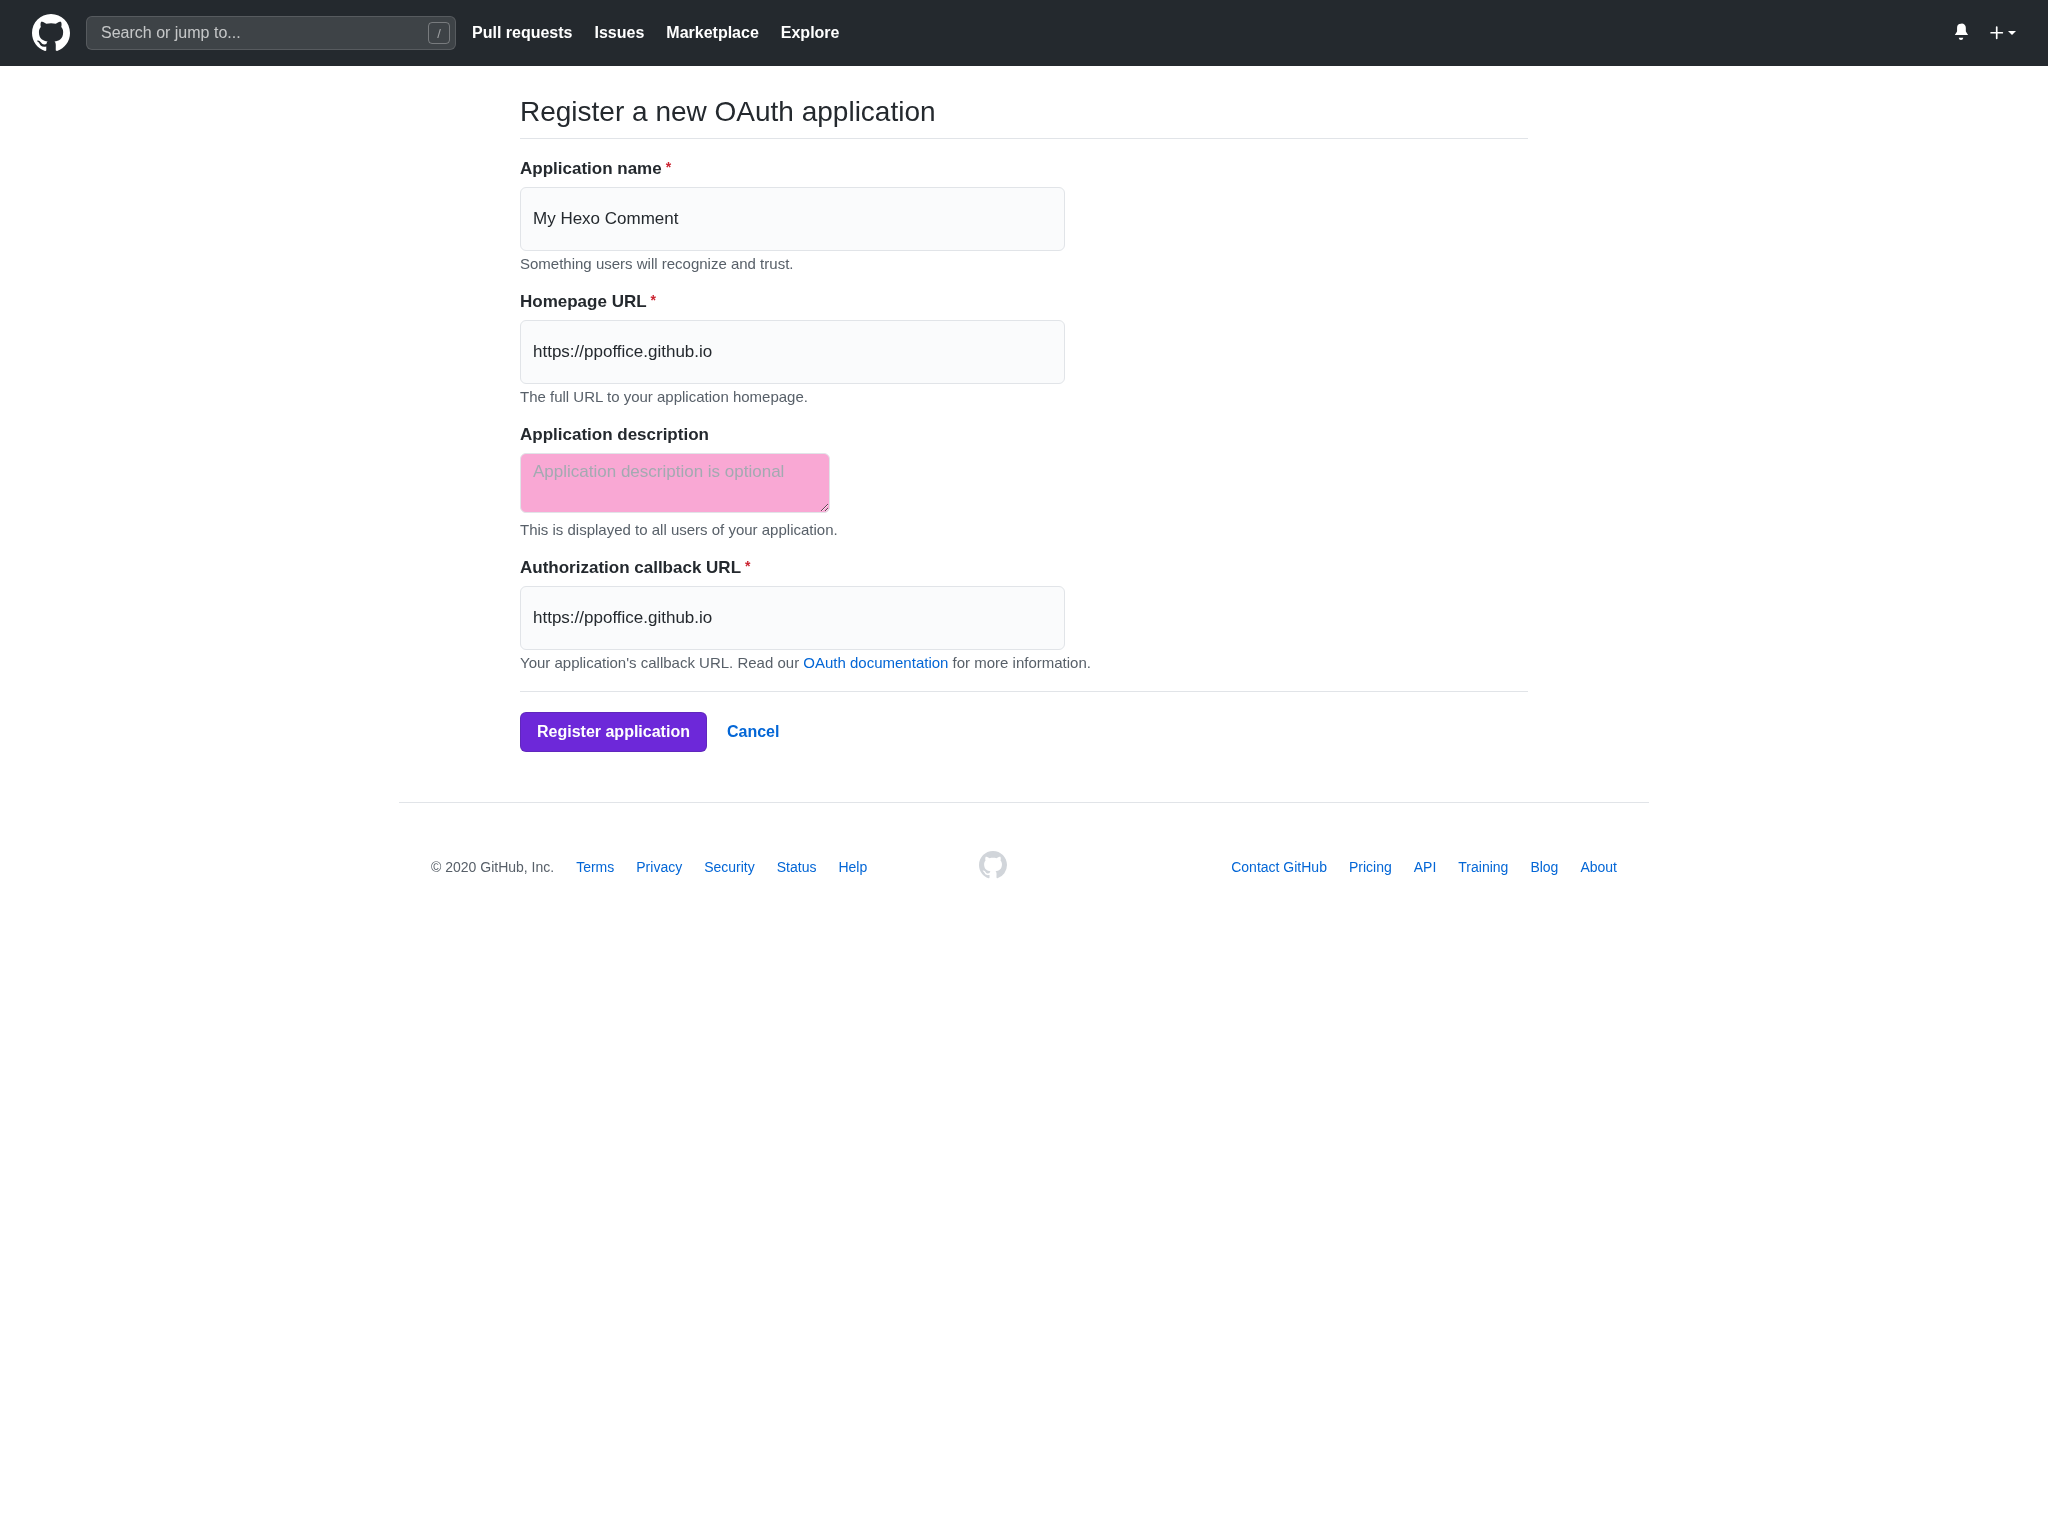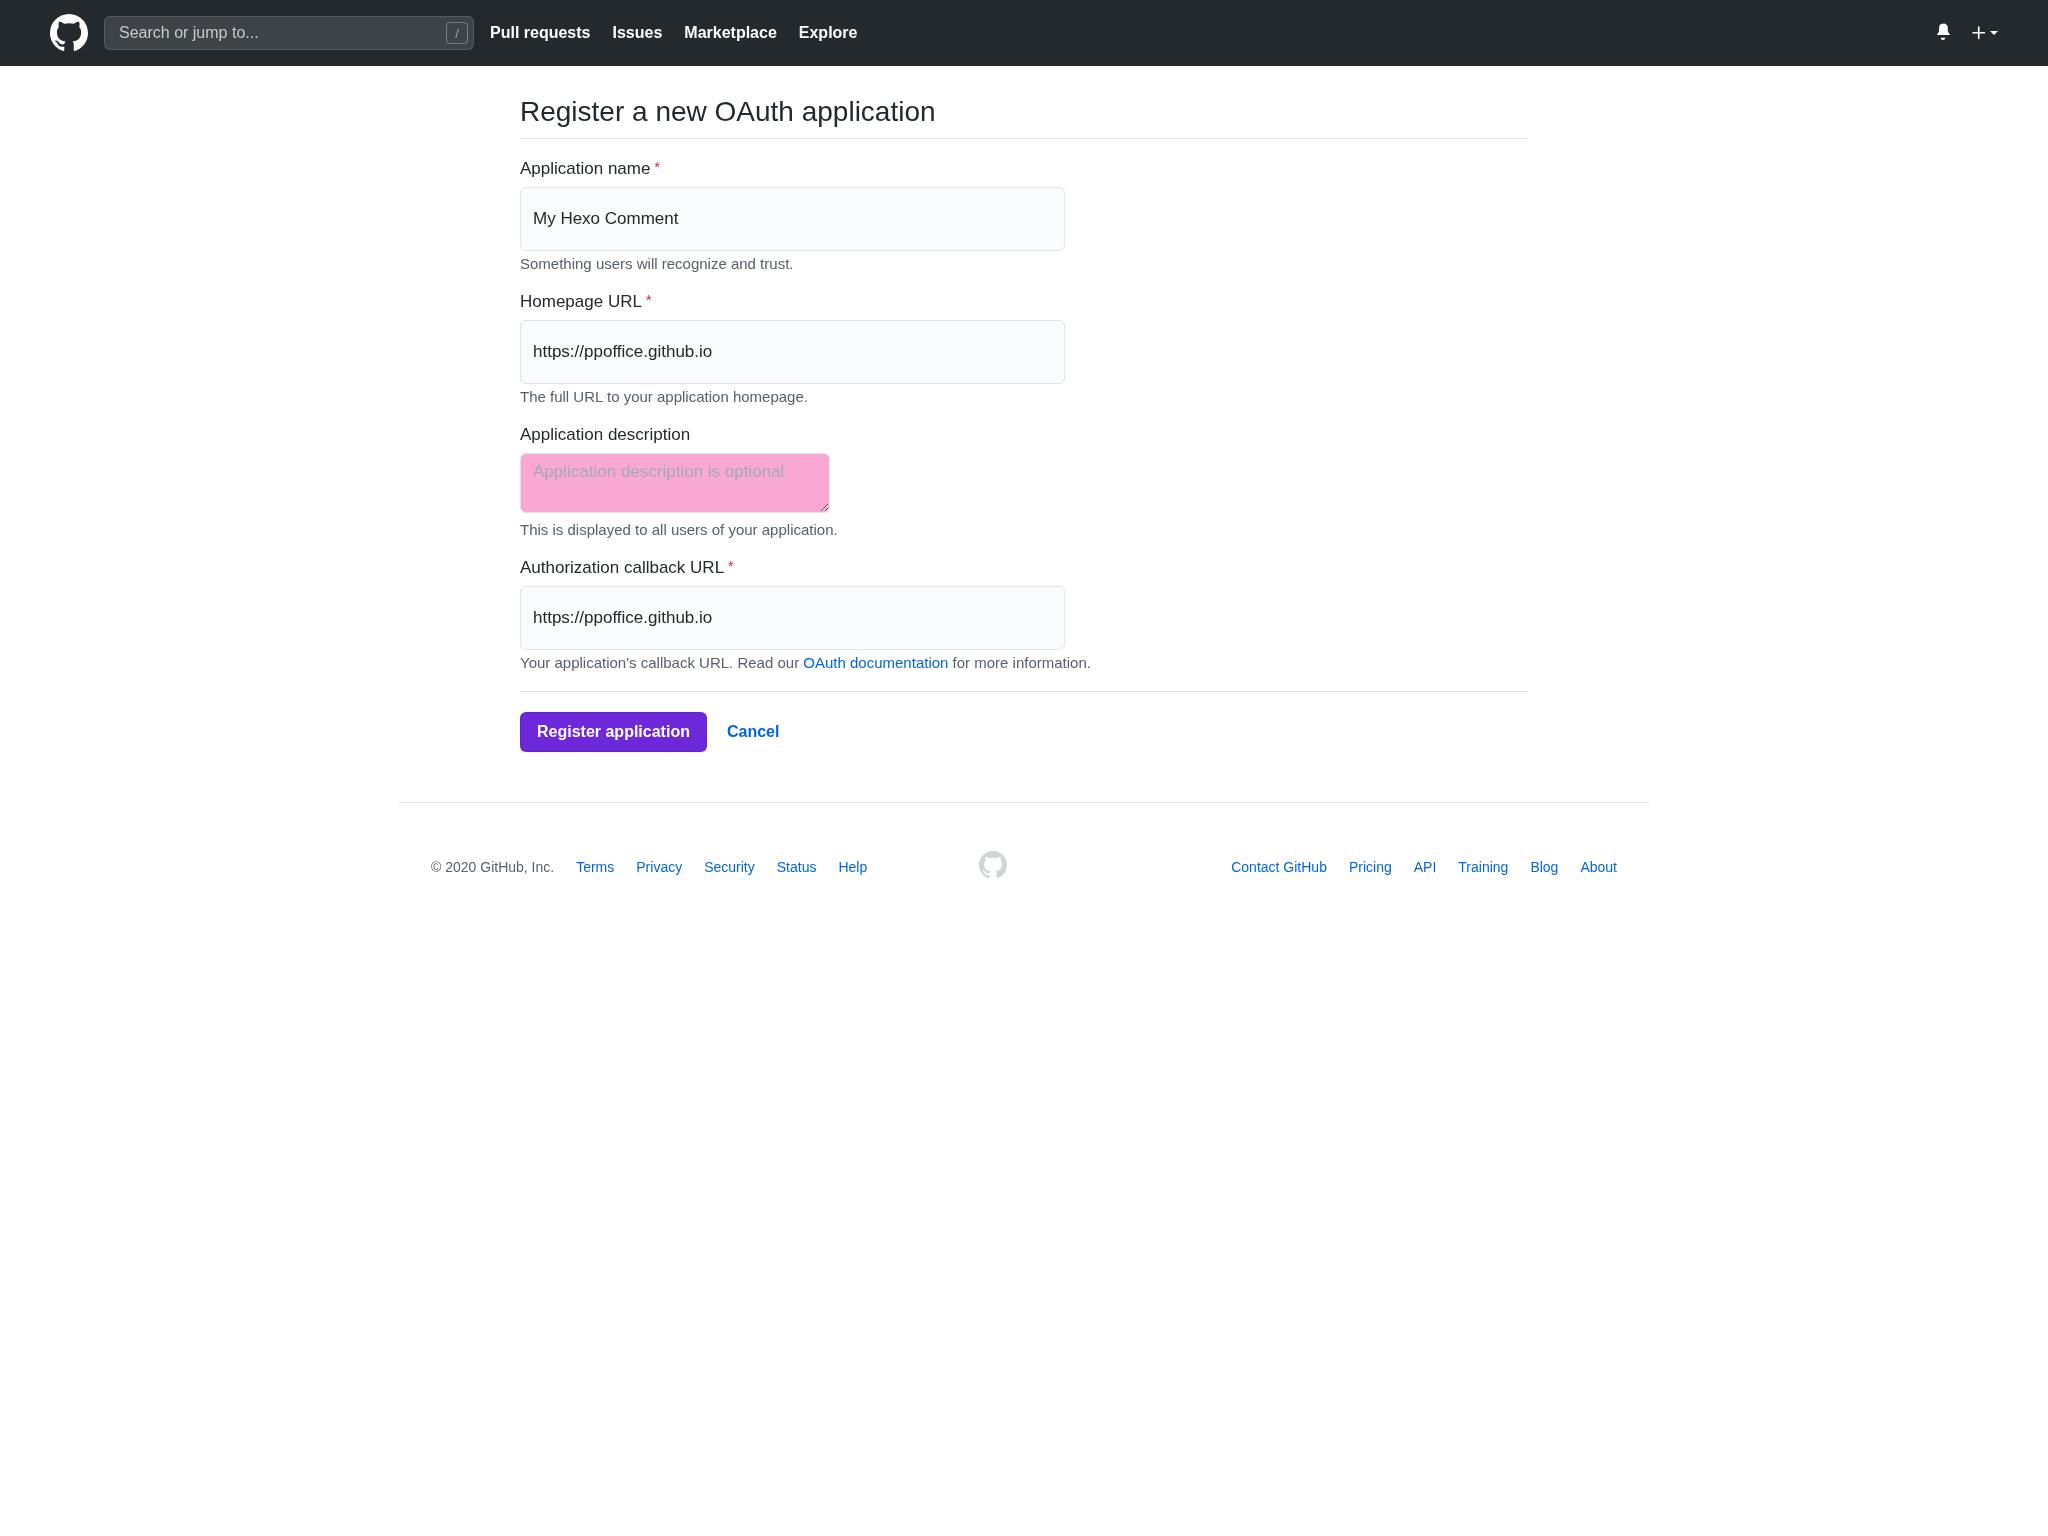--- a/index.html
+++ b/index.html
@@ -1,33 +1,33 @@
 <!DOCTYPE html>
 <html><head>
 <meta charset="utf-8">
 <style>
 * { box-sizing: border-box; margin: 0; padding: 0; }
 body { font-family: -apple-system, BlinkMacSystemFont, "Segoe UI", Helvetica, Arial, sans-serif; color: #24292e; background: #fff; }
-.header { background: #24292e; height: 66px; display: flex; align-items: center; padding: 0 50px; }
+.header { background: #24292e; height: 66px; display: flex; align-items: center; padding: 0 32px; }
 .logo-wrap { margin-right: 16px; }
 .logo-svg { fill: #fff; width: 38px; height: 38px; display: block; }
 .search-wrap { position: relative; margin-right: 16px; }
 .search-input { background: rgba(255,255,255,0.12); border: 1px solid rgba(255,255,255,0.13); border-radius: 6px; width: 370px; height: 34px; padding: 0 32px 0 14px; color: #fff; font-size: 16px; outline: none; }
 .search-input::placeholder { color: rgba(255,255,255,0.7); }
 .search-slash { position: absolute; right: 6px; top: 50%; transform: translateY(-50%); border: 1px solid rgba(255,255,255,0.3); border-radius: 4px; width: 22px; height: 22px; display: flex; align-items: center; justify-content: center; color: rgba(255,255,255,0.5); font-size: 13px; }
 .nav { display: flex; gap: 22px; }
 .nav-link { color: #fff; font-weight: 600; font-size: 16px; text-decoration: none; cursor: pointer; }
 .header-right { margin-left: auto; display: flex; align-items: center; gap: 18px; }
 .bell-icon, .plus-icon { fill: #fff; }
 .plus-wrap { display: flex; align-items: center; gap: 2px; cursor: pointer; }
 .caret { width: 0; height: 0; border-left: 4px solid transparent; border-right: 4px solid transparent; border-top: 4px solid #fff; }
 .container { max-width: 1072px; margin: 0 auto; padding: 30px 32px 0; }
 .page-title { font-size: 28px; font-weight: 400; padding-bottom: 10px; border-bottom: 1px solid #e1e4e8; margin-bottom: 20px; }
 .form-group { margin-bottom: 20px; max-width: 545px; }
-.form-label { display: block; font-weight: 400; font-size: 17px; margin-bottom: 8px; }
+.form-label { display: block; font-weight: 700; font-size: 17px; margin-bottom: 8px; }
 .form-label .req { color: #cb2431; margin-left: 4px; font-size: 14px; vertical-align: top; }
 .form-input { width: 100%; padding: 21px 12px; font-size: 17px; border: 1px solid #e1e4e8; border-radius: 6px; background: #fafbfc; color: #24292e; outline: none; }
 .form-textarea { width: 310px; min-height: 60px; padding: 8px 12px; font-size: 17px; border: 1px solid #e1e4e8; border-radius: 6px; background: #f9a8d4; color: #24292e; resize: both; outline: none; font-family: inherit; }
 .form-textarea::placeholder { color: #a3aab1; }
 .form-hint { font-size: 15px; color: #586069; margin-top: 4px; }
 .form-hint a { color: #0366d6; text-decoration: none; }
 .form-actions { border-top: 1px solid #e1e4e8; padding-top: 20px; margin-top: 20px; display: flex; align-items: center; gap: 20px; margin-bottom: 50px; }
 .btn-primary { background: #6d28d9; color: #fff; border: 1px solid rgba(27,31,35,0.15); border-radius: 6px; padding: 10px 16px; font-size: 16px; font-weight: 600; cursor: pointer; }
 .btn-cancel { color: #0366d6; text-decoration: none; font-size: 16px; font-weight: 600; cursor: pointer; }
 .footer { border-top: 1px solid #e1e4e8; padding: 48px 32px; display: flex; align-items: center; font-size: 14px; color: #586069; max-width: 1250px; margin: 0 auto; }

